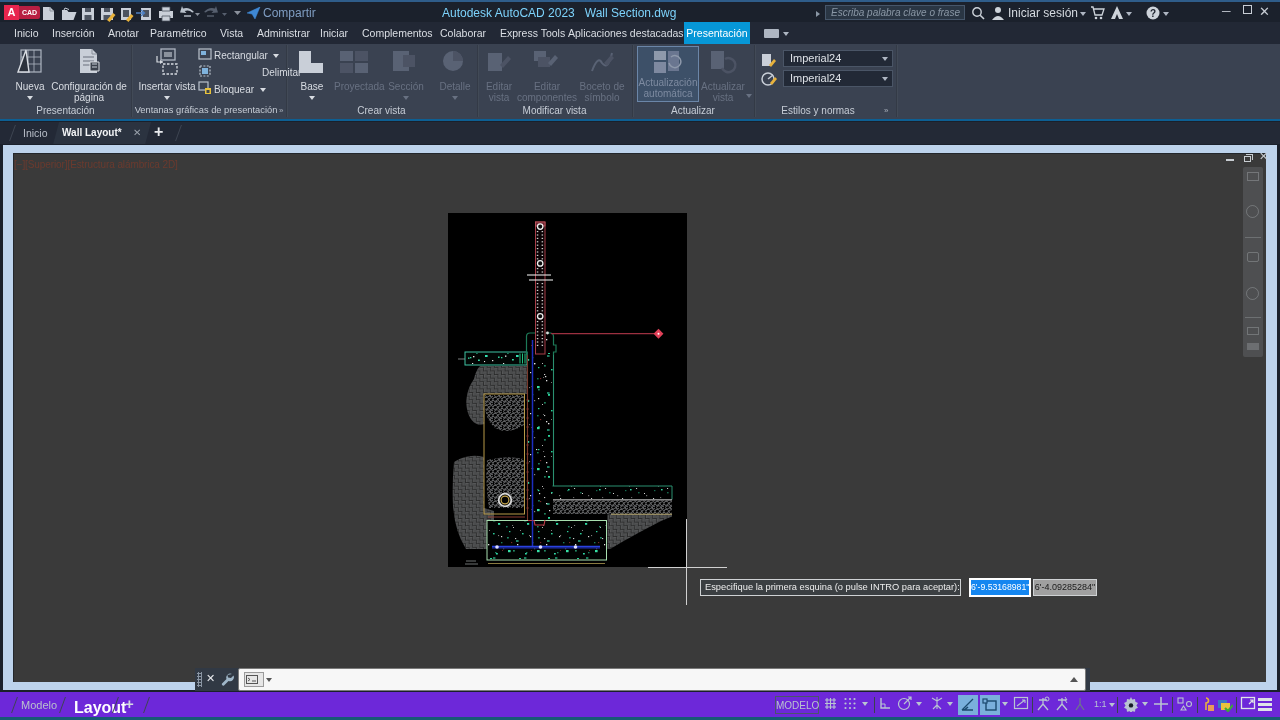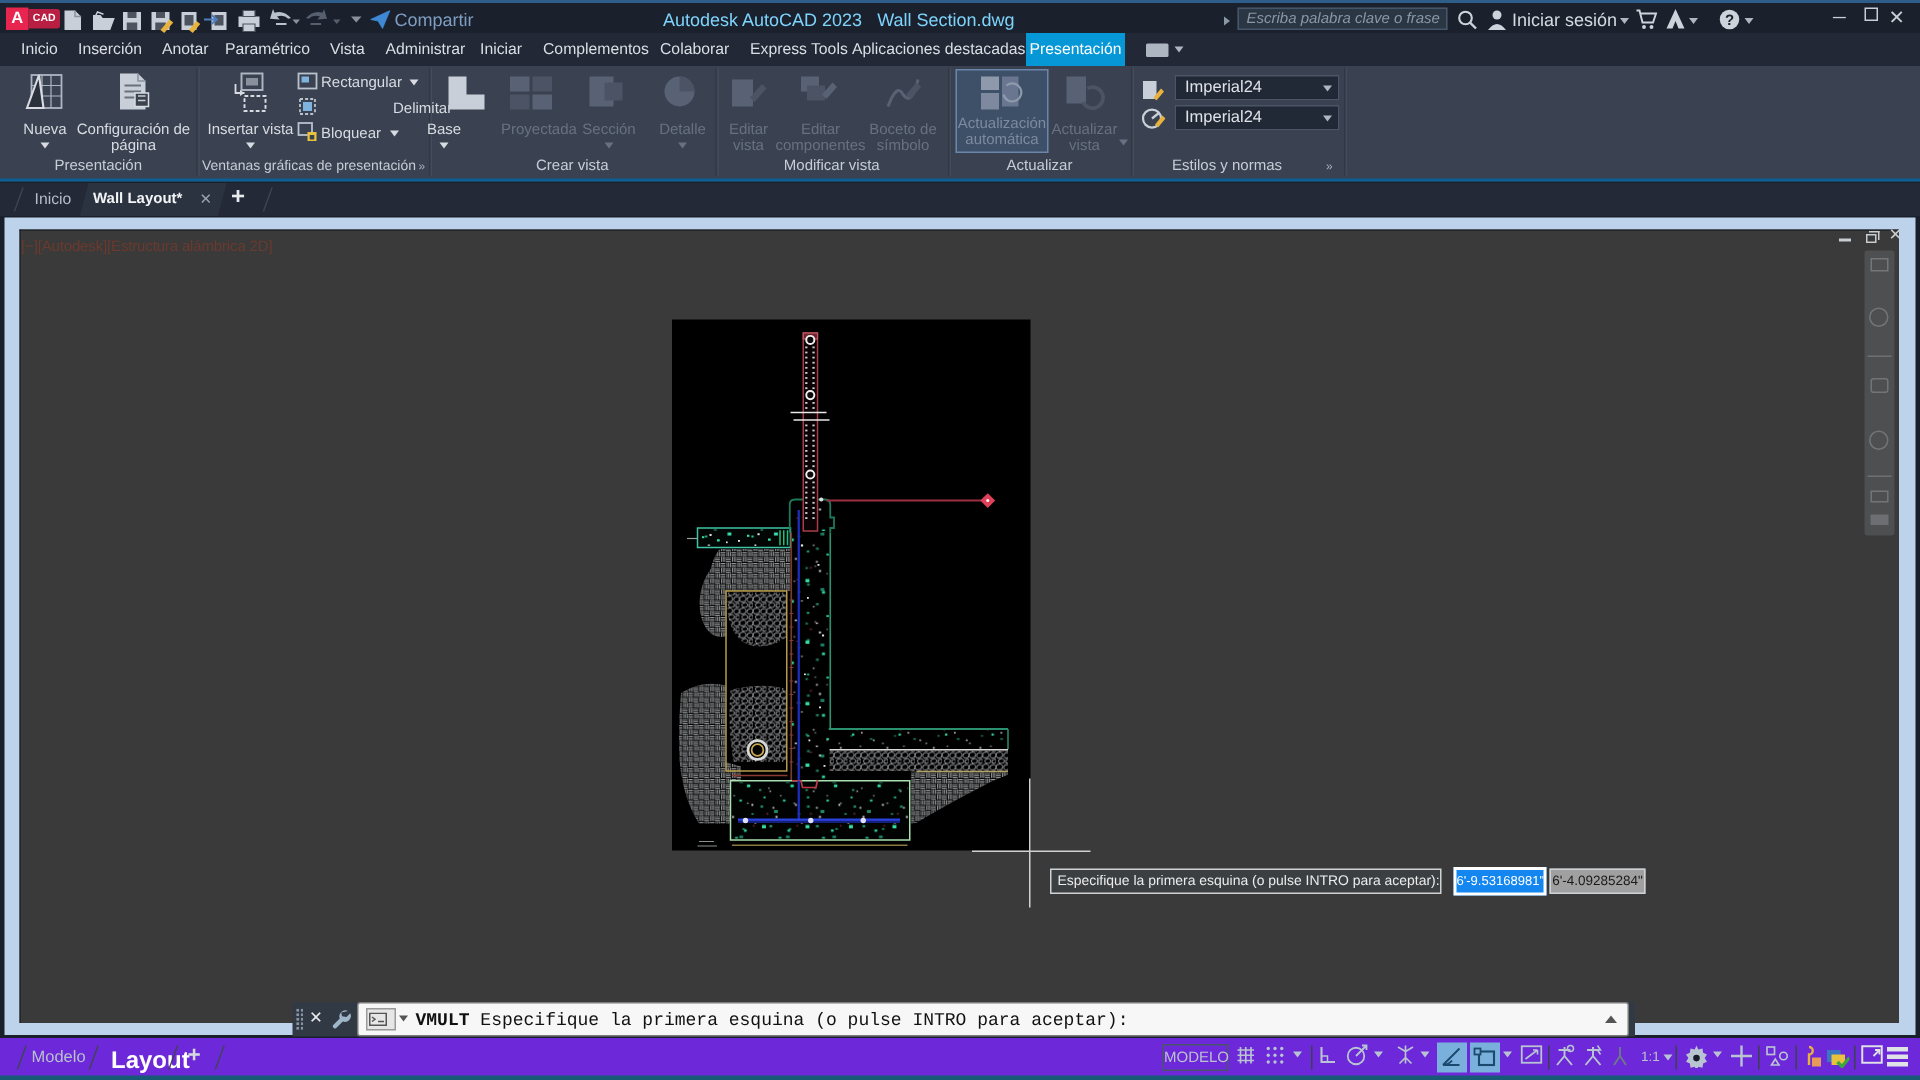--- a/index.html
+++ b/index.html
@@ -197,21 +197,21 @@
   <svg class="icn" style="left:198px;top:37px;" width="14" height="14" viewBox="0 0 14 14">
     <rect x="1" y="1" width="9" height="8" fill="none" stroke="#b9c2cc" stroke-width="1.2"></rect>
     <rect x="7" y="7" width="6" height="6" fill="#e8c23c"></rect>
     <rect x="8.5" y="9" width="3" height="3" fill="#3b424d"></rect>
   </svg>
   <div class="btxt" style="left:214px;top:40px;width:70px;text-align:left;">Bloquear&nbsp;&nbsp;<i class="tridown"></i></div>
 
   <svg class="icn" style="left:297px;top:5px;" width="30" height="26" viewBox="0 0 30 26">
     <path d="M2,2 h12 v12 h12 v10 H2 Z" fill="#c9cfd8"></path>
   </svg>
-  <div class="btxt" style="left:280px;top:37px;width:32px;text-align:center;">Base<br><i class="tridown"></i></div>
+  <div class="btxt" style="left:296px;top:37px;width:32px;text-align:center;">Base<br><i class="tridown"></i></div>
 
   <svg class="icn" style="left:338px;top:5px;" width="32" height="26" viewBox="0 0 32 26">
     <rect x="2" y="2" width="13" height="10" fill="#596274"></rect>
       <rect x="17" y="2" width="13" height="10" fill="#4c5364"></rect>
     <rect x="2" y="14" width="13" height="10" fill="#4c5364"></rect>
       <rect x="17" y="14" width="13" height="10" fill="#596274"></rect>
   </svg>
   <div class="btxtd" style="left:334px;top:37px;width:44px;">Proyectada</div>
 
   <svg class="icn" style="left:390px;top:5px;" width="30" height="26" viewBox="0 0 30 26">
@@ -280,21 +280,21 @@
   <div style="position:absolute;left:133px;top:5px;color:#9aa2ac;font-size:10px;">✕</div>
   <div style="position:absolute;left:154px;top:1px;color:#e8eaee;font-size:16px;font-weight:bold;">+</div>
   <div class="slash" style="left:178px;"></div>
 </div>
 
 <div id="docframe">
   <div style="position:absolute;left:3px;top:1px;width:1274px;height:545px;background:#bdd3ec;"></div>
   <div id="canvas" style="position:absolute;left:13px;top:9px;width:1253px;height:529px;background:#3a3a3a;border-left:1px solid #23272c;border-top:1px solid #23272c;"></div>
 </div>
 
-<div style="position:absolute;left:14px;top:159px;color:#6b3a2e;font-size:10px;letter-spacing:-0.1px;">[−][Autodesk][Estructura alámbrica 2D]</div>
+<div style="position:absolute;left:14px;top:159px;color:#6b3a2e;font-size:10px;letter-spacing:-0.1px;">[−][Superior][Estructura alámbrica 2D]</div>
 
 <div style="position:absolute;left:1226px;top:159px;width:8px;height:2px;background:#c8cdd2;"></div>
 <div style="position:absolute;left:1244px;top:156px;width:7px;height:6px;border:1px solid #c8cdd2;"></div>
 <div style="position:absolute;left:1246px;top:154px;width:7px;height:6px;border:1px solid #c8cdd2;border-left:none;border-bottom:none;"></div>
 <div style="position:absolute;left:1259px;top:150px;color:#c8cdd2;font-size:11px;">✕</div>
 
 <div style="position:absolute;left:1243px;top:167px;width:20px;height:190px;background:rgba(125,130,135,0.30);border-radius:2px;">
   <div style="position:absolute;left:4px;top:5px;width:12px;height:9px;border:1px solid rgba(205,210,215,0.30);"></div>
   <div style="position:absolute;left:3px;top:38px;width:13px;height:13px;border:1.5px solid rgba(200,205,210,0.30);border-radius:50%;"></div>
   <div style="position:absolute;left:2px;top:70px;width:16px;height:1px;background:rgba(205,210,215,0.25);"></div>
@@ -519,21 +519,20 @@
   <svg style="position:absolute;left:25px;top:4px;" width="14" height="14" viewBox="0 0 14 14">
     <path d="M12,2 a4,4 0 0,0 -5.5,5 L2,11.5 a1.5,1.5 0 0,0 2,2 L8.5,9 a4,4 0 0,0 5,-5.5 L11,6 L8,5.5 L7.5,3 Z" fill="#9fb6c8"></path>
   </svg>
   <div style="position:absolute;left:43px;top:0px;width:848px;height:23px;background:#f7f7f7;border:1px solid #7a7a7a;border-radius:2px;">
     <div style="position:absolute;left:5px;top:3px;width:20px;height:15px;background:#e6e6e6;border:1px solid #9a9a9a;"></div>
     <svg style="position:absolute;left:7px;top:6px;" width="12" height="9" viewBox="0 0 12 9">
       <rect x="0.5" y="0.5" width="11" height="8" fill="none" stroke="#555"></rect>
       <path d="M2,3 l2,1.5 -2,1.5 M6,6 h4" stroke="#555" fill="none"></path>
     </svg>
     <div style="position:absolute;left:27px;top:7px;color:#555;font-size:7px;"><i class="tridown"></i></div>
-    <span style="position:absolute;left:38px;top:4px;font-family:'Liberation Mono',monospace;font-size:12px;color:#111;white-space:pre;"><b>VMULT</b> Especifique la primera esquina (o pulse INTRO para aceptar):</span>
     <span style="position:absolute;right:7px;top:8px;width:0;height:0;border-left:4px solid transparent;border-right:4px solid transparent;border-bottom:5px solid #555;"></span>
   </div>
 </div>
 
 <div id="statusbar">
   <div class="slash" style="left:14px;top:5px;"></div>
   <div style="position:absolute;left:21px;top:7px;color:#b9c1cc;font-size:11px;">Modelo</div>
   <div class="slash" style="left:62px;top:5px;"></div>
   <div style="position:absolute;left:74px;top:7px;color:#ffffff;font-size:16px;font-weight:bold;">Layout</div>
   <div class="slash" style="left:115px;top:5px;"></div>

